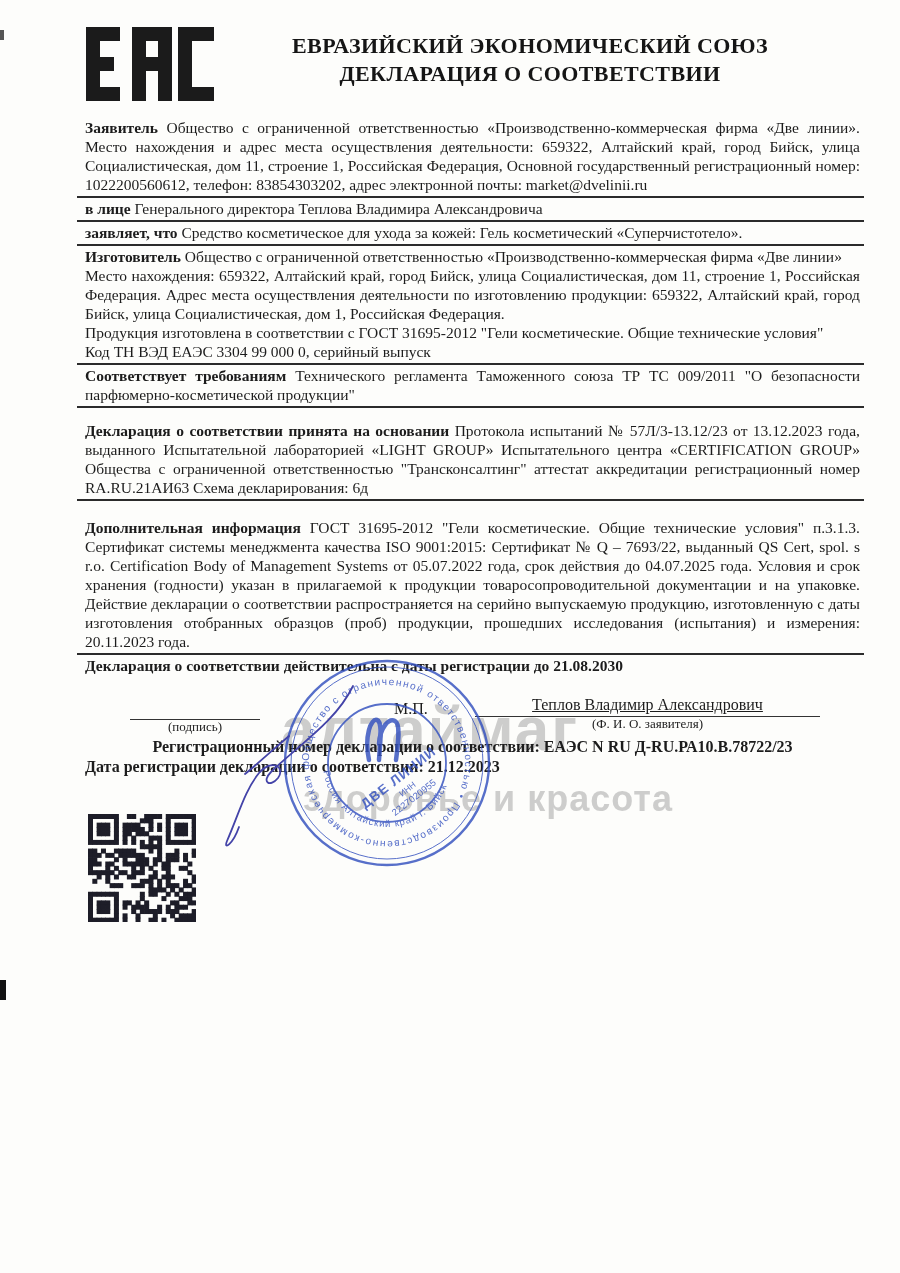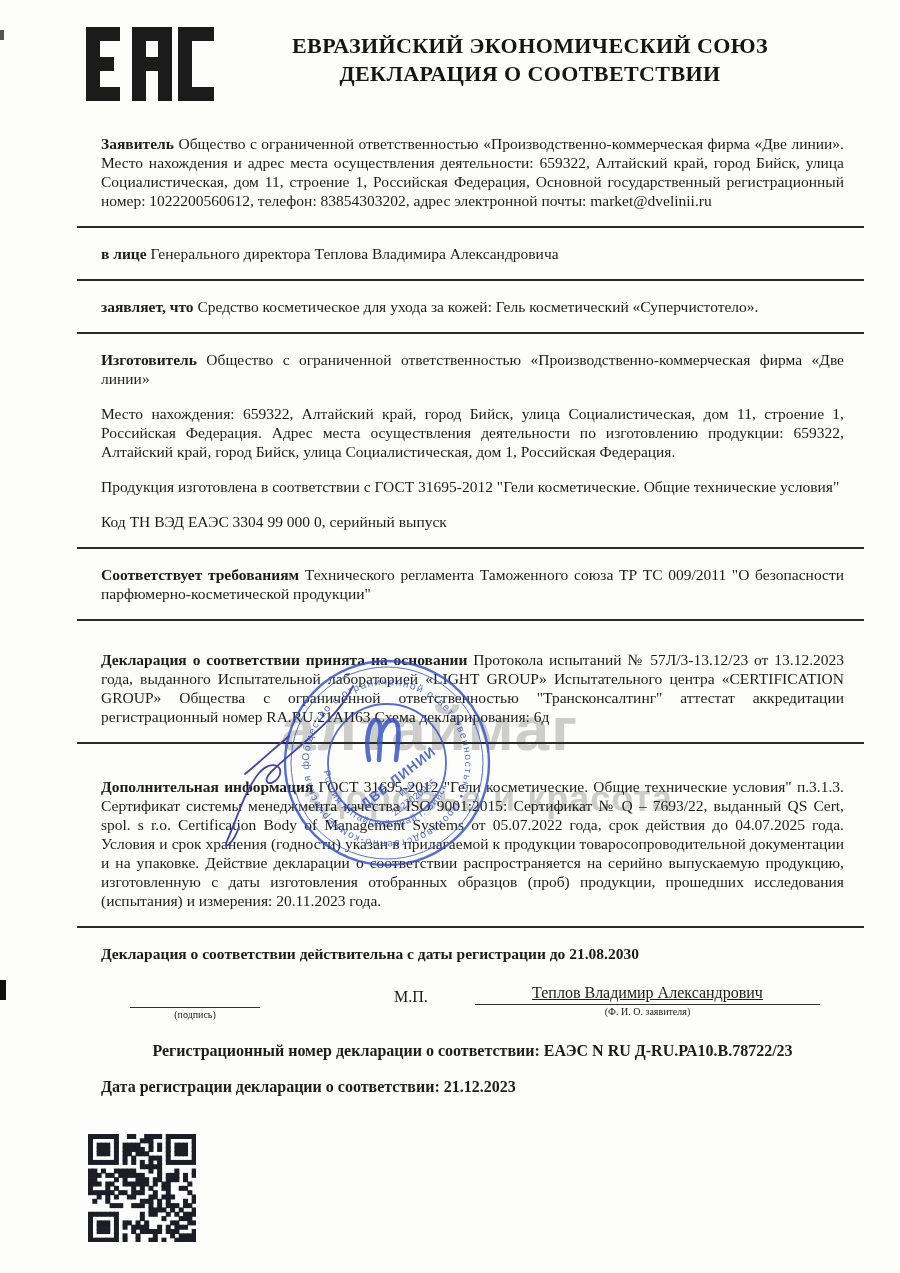--- a/index.html
+++ b/index.html
@@ -33,35 +33,35 @@
     position:absolute;left:303px;top:778px;z-index:1;
     font-family:"Liberation Sans", sans-serif;font-weight:bold;
     font-size:36px;color:rgba(165,165,165,.55);
     letter-spacing:1px;white-space:nowrap;
   }
   
   .content{
     position:absolute;left:85px;top:118px;width:775px;z-index:2;
     font-size:15.5px;line-height:19px;text-align:justify;
   }
-  .content p{margin:16px;}
+  .content p{margin:0;}
   .rule{
     border:none;border-top:2px solid #2b2b2b;
     margin:2px 0 1px -8px;width:calc(100% + 12px);
   }
   .gap12{height:12px;} .gap16{height:16px;}
   b.lead{font-weight:bold;}
   .validity{font-weight:bold;}
   
   .sig-row{position:relative;margin-top:20px;height:42px;}
   .sig-left{
     position:absolute;left:45px;top:0;width:130px;text-align:center;
   }
   .sig-space{height:24px;border-bottom:1.5px solid #333;}
-  .sig-caption{font-size:10px;line-height:13px;color:#222;}
+  .sig-caption{font-size:13px;line-height:13px;color:#222;}
   .mp-mark{position:absolute;left:263px;top:4px;font-size:16px;margin-left:46px;}
   .sig-right{position:absolute;left:390px;top:0;width:345px;text-align:center;}
   .sig-name{font-size:16px;line-height:20px;border-bottom:1.5px solid #333;padding-bottom:1px;text-decoration:underline;}
   
   .reg-line{margin-top:14px;font-weight:bold;font-size:16px;line-height:20px;text-align:center;}
   .date-line{margin-top:26px;font-weight:bold;font-size:16px;line-height:20px;text-align:left;}
   
   .qr{margin-top:37px;margin-left:3px;width:108px;height:108px;}
   
   .stamp{position:absolute;left:272px;top:648px;z-index:4;opacity:.82;}

